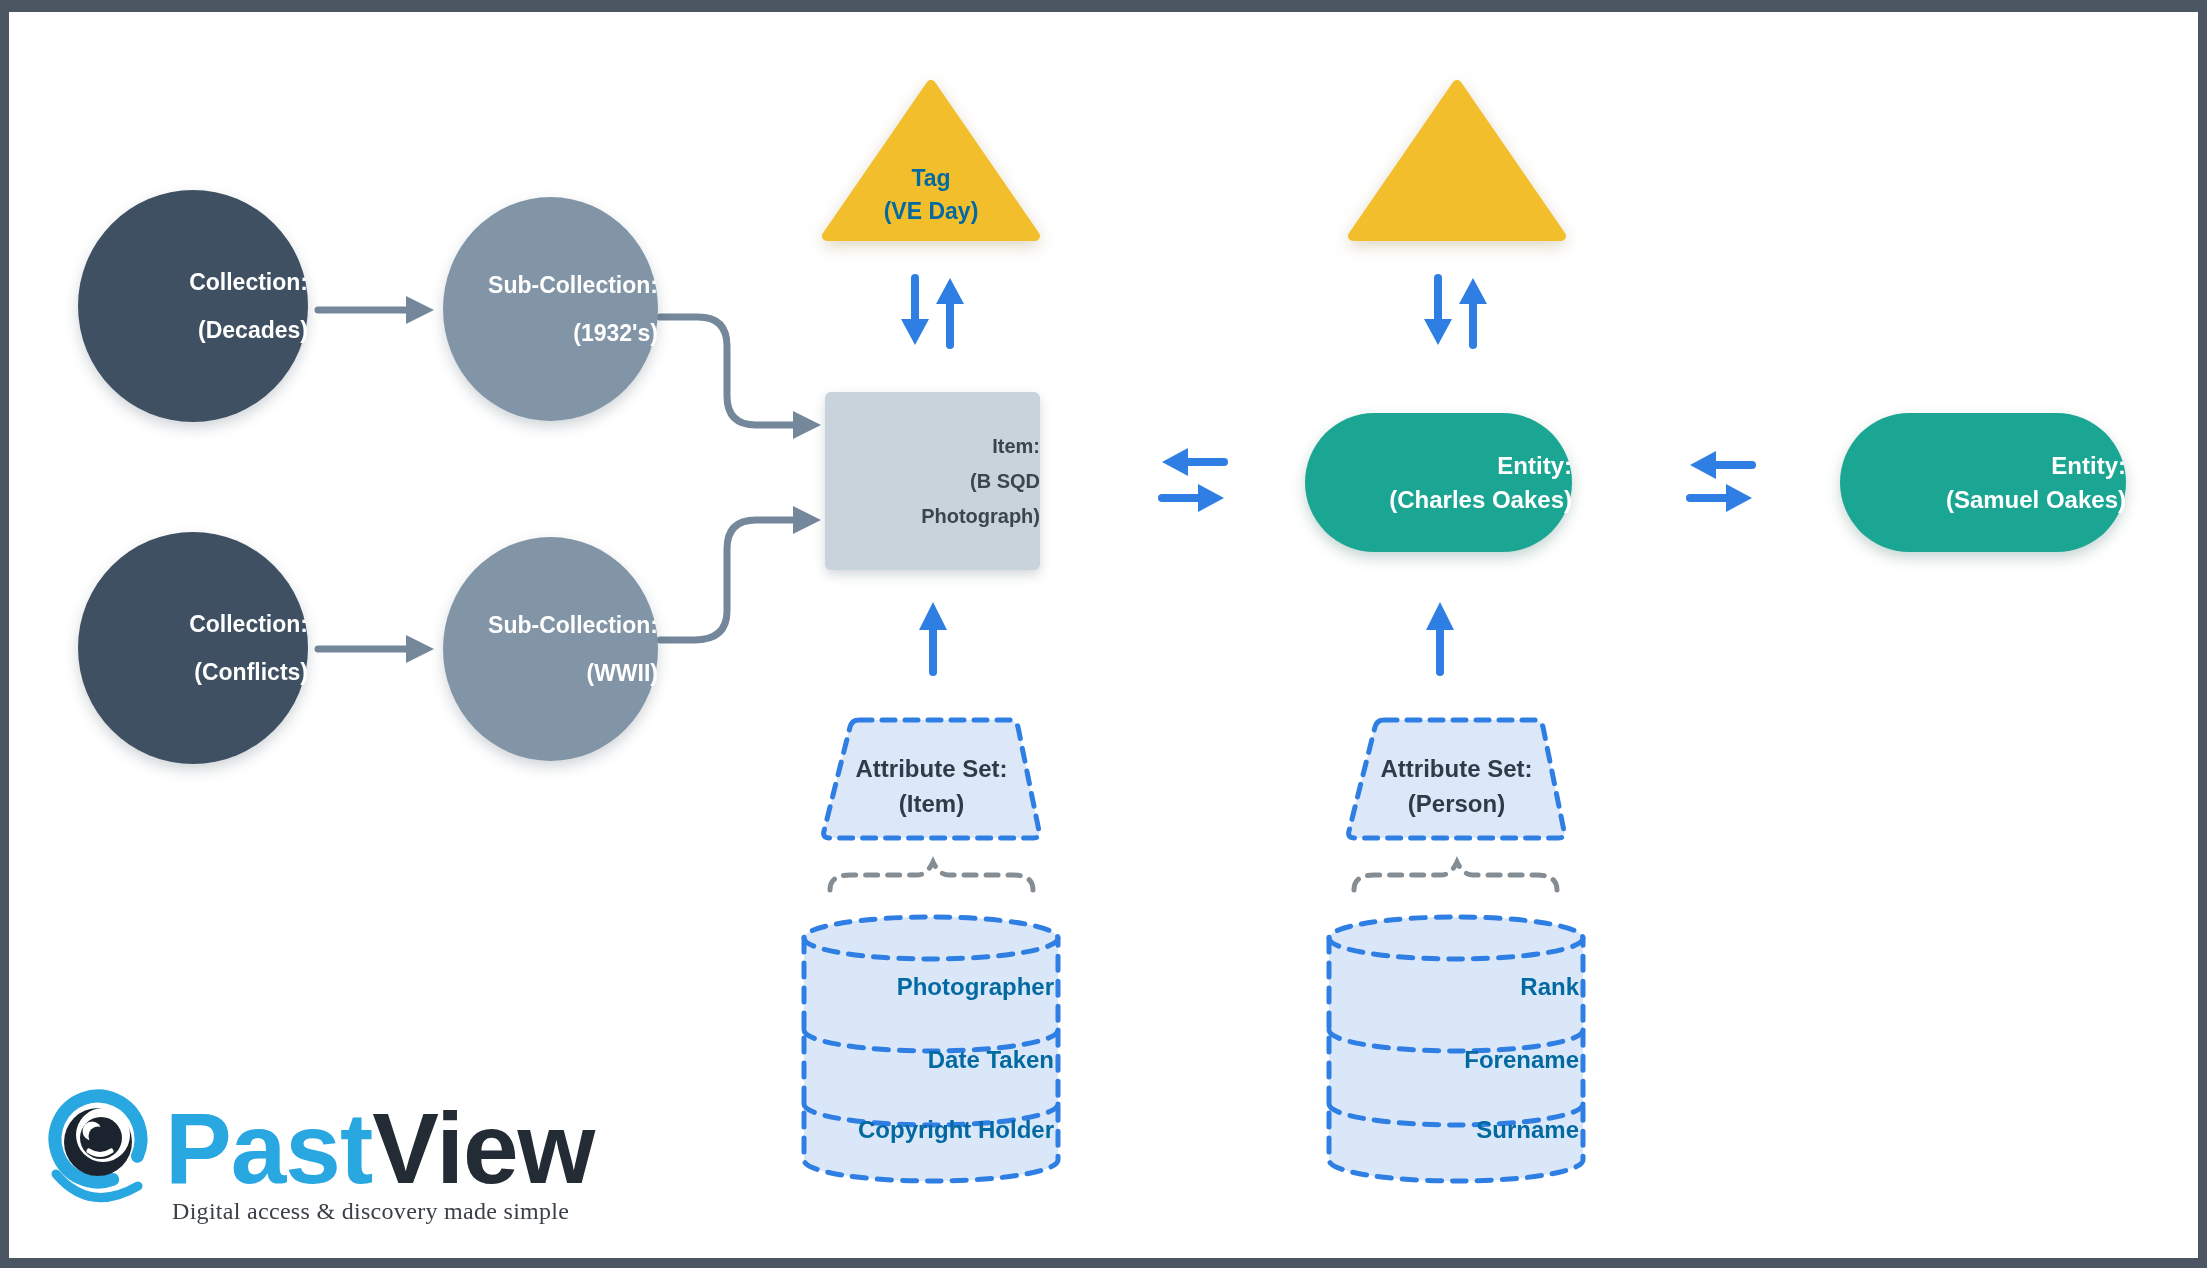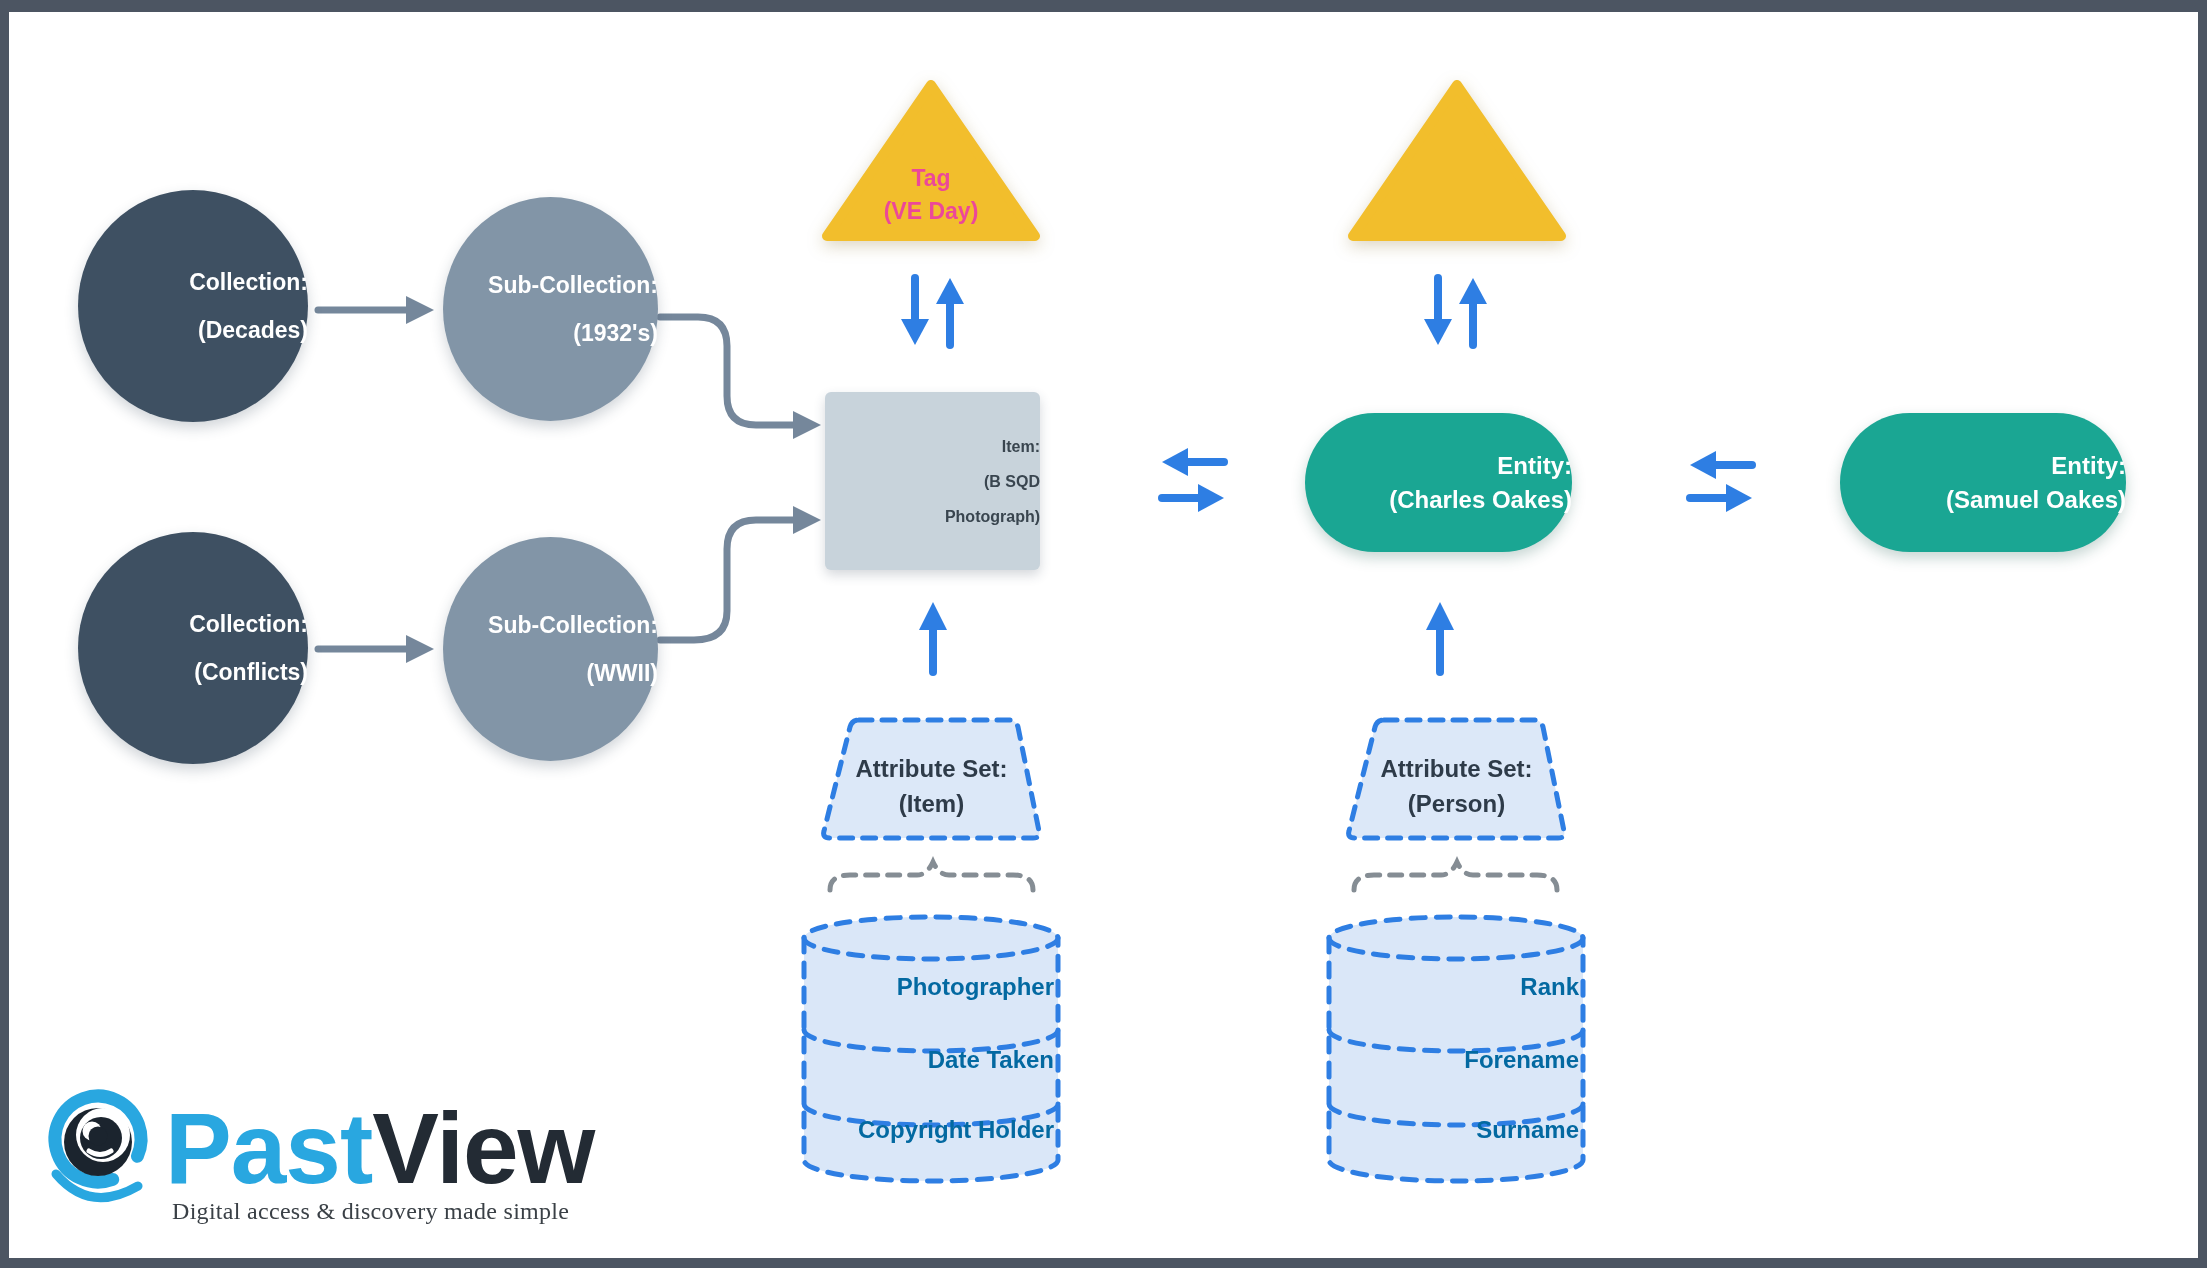--- a/index.html
+++ b/index.html
@@ -10,27 +10,27 @@
        border:9px solid #4C5562;border-top-width:12px;border-bottom-width:10px;
        pointer-events:none;z-index:50;}
   .wires{position:absolute;left:0;top:0;width:2207px;height:1268px;z-index:1;}
   .node{position:absolute;z-index:2;display:flex;flex-direction:column;
         align-items:flex-end;justify-content:center;text-align:center;}
   .circle{border-radius:50%;color:#FFFFFF;font-weight:700;font-size:23px;line-height:48px;
         box-shadow:0 6px 14px rgba(45,62,80,.22);}
   .c-dark{background:#3E5062;}
   .c-light{background:#8295A7;}
   .item-box{background:#C8D3DB;border-radius:6px;color:#39454F;font-weight:700;
-        font-size:16px;line-height:35px;box-shadow:0 5px 12px rgba(45,62,80,.20);}
+        font-size:20px;line-height:35px;box-shadow:0 5px 12px rgba(45,62,80,.20);}
   .pill{border-radius:70px;background:#1AA693;color:#FFFFFF;font-weight:700;
         font-size:24px;line-height:34px;box-shadow:0 6px 14px rgba(30,90,80,.25);}
   .tag{position:absolute;z-index:2;}
   .tag svg{position:absolute;left:0;top:0;filter:drop-shadow(0 5px 8px rgba(120,90,10,.25));}
   .tag-text{position:absolute;left:0;right:0;bottom:14px;text-align:center;
-        color:#ec4899;font-weight:700;font-size:23px;line-height:33px;z-index:3;}
+        color:#0369a1;font-weight:700;font-size:23px;line-height:33px;z-index:3;}
   .trap{position:absolute;z-index:2;}
   .trap svg{position:absolute;left:0;top:0;}
   .trap-text{position:absolute;left:0;right:0;top:38px;text-align:center;
         color:#2E3B49;font-weight:700;font-size:24px;line-height:35px;z-index:3;}
   .cyl{position:absolute;z-index:2;}
   .cyl svg{position:absolute;left:0;top:0;}
   .cyl-row{position:absolute;left:8px;right:8px;text-align:right;color:#0369a1;
         font-weight:700;font-size:24px;height:34px;line-height:34px;z-index:3;}
   .row1{top:62px;} .row2{top:135px;} .row3{top:205px;}
   .logo{position:absolute;left:0;top:0;z-index:2;}

